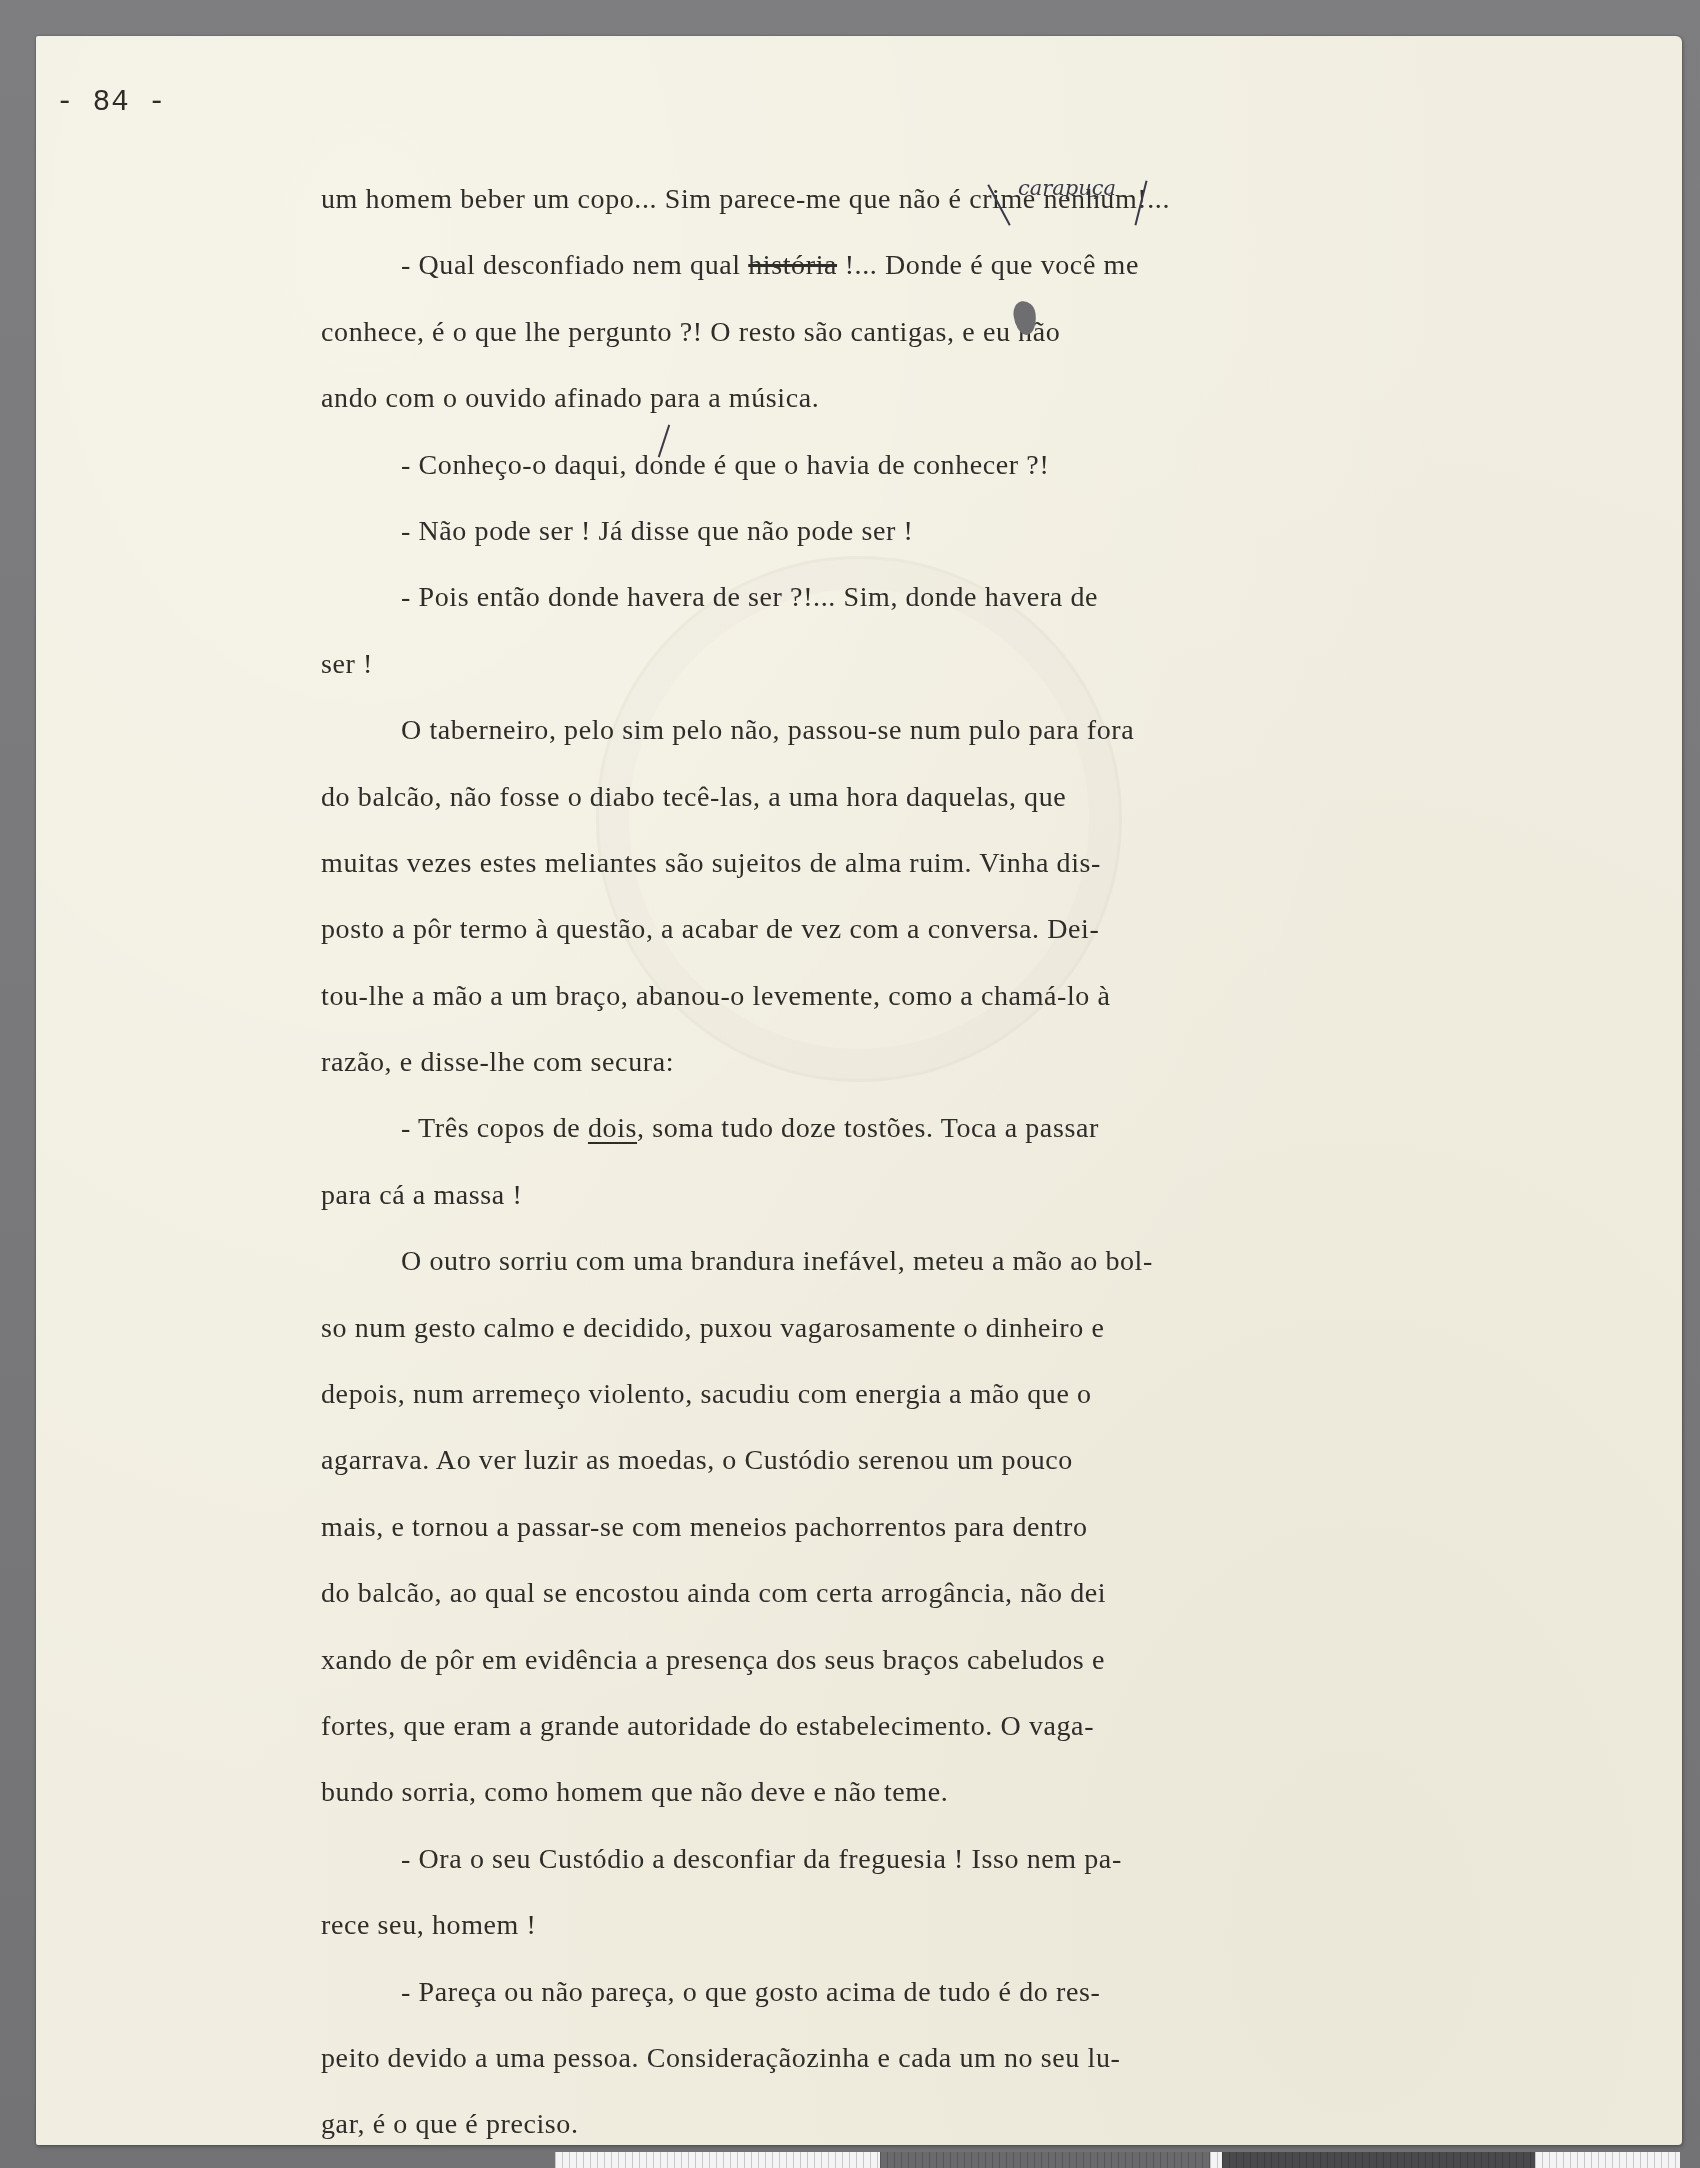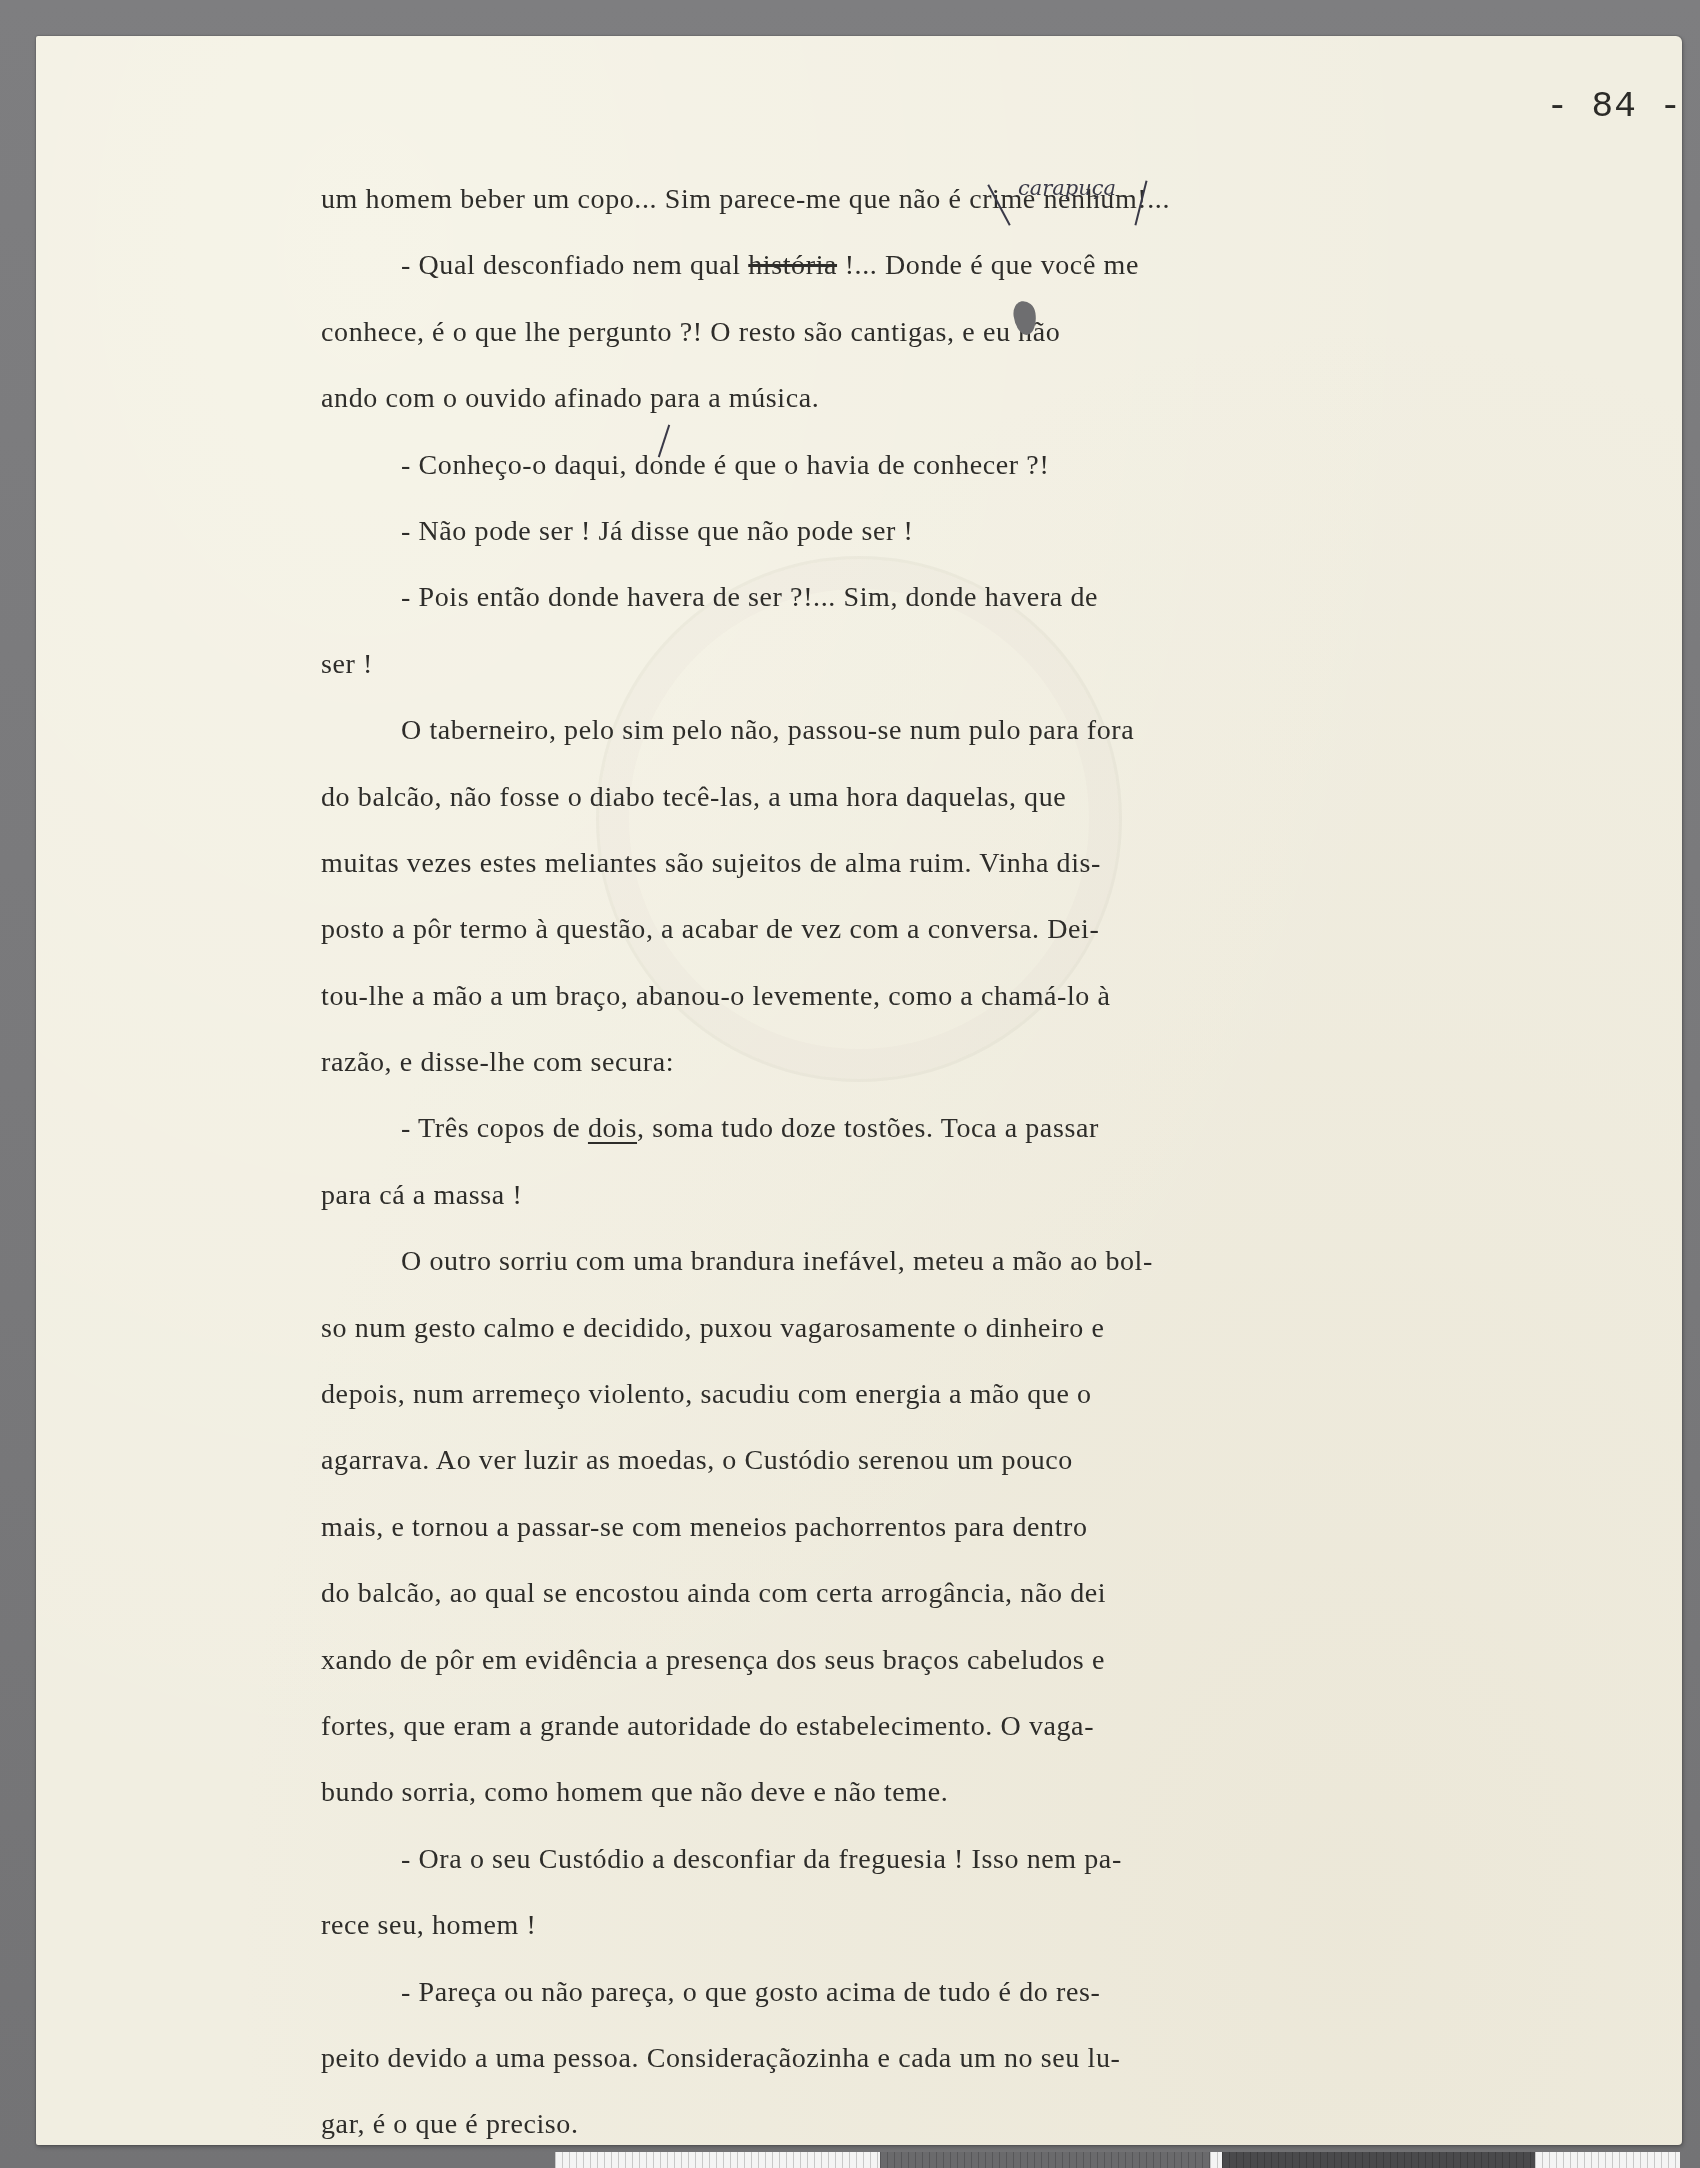--- a/index.html
+++ b/index.html
@@ -41,22 +41,22 @@
       border-radius: 50%;
       border: 3px solid rgba(170,165,150,0.10);
       box-shadow: inset 0 0 0 30px rgba(170,165,150,0.04);
       pointer-events: none;
     }
     .page-number {
       position: absolute;
       left: 0;
       width: 100%;
       top: 50px;
-      text-align: right;
-      font-size: 36px;
+      text-align: left;
+      font-size: 29px;
       color: #2c2b28;
       letter-spacing: 1px;
     }
     .page-number span { padding-left: 20px; }
     .text-block {
       position: absolute;
       left: 285px;
       top: 130px;
       width: 1380px;
       color: #2e2d2a;

